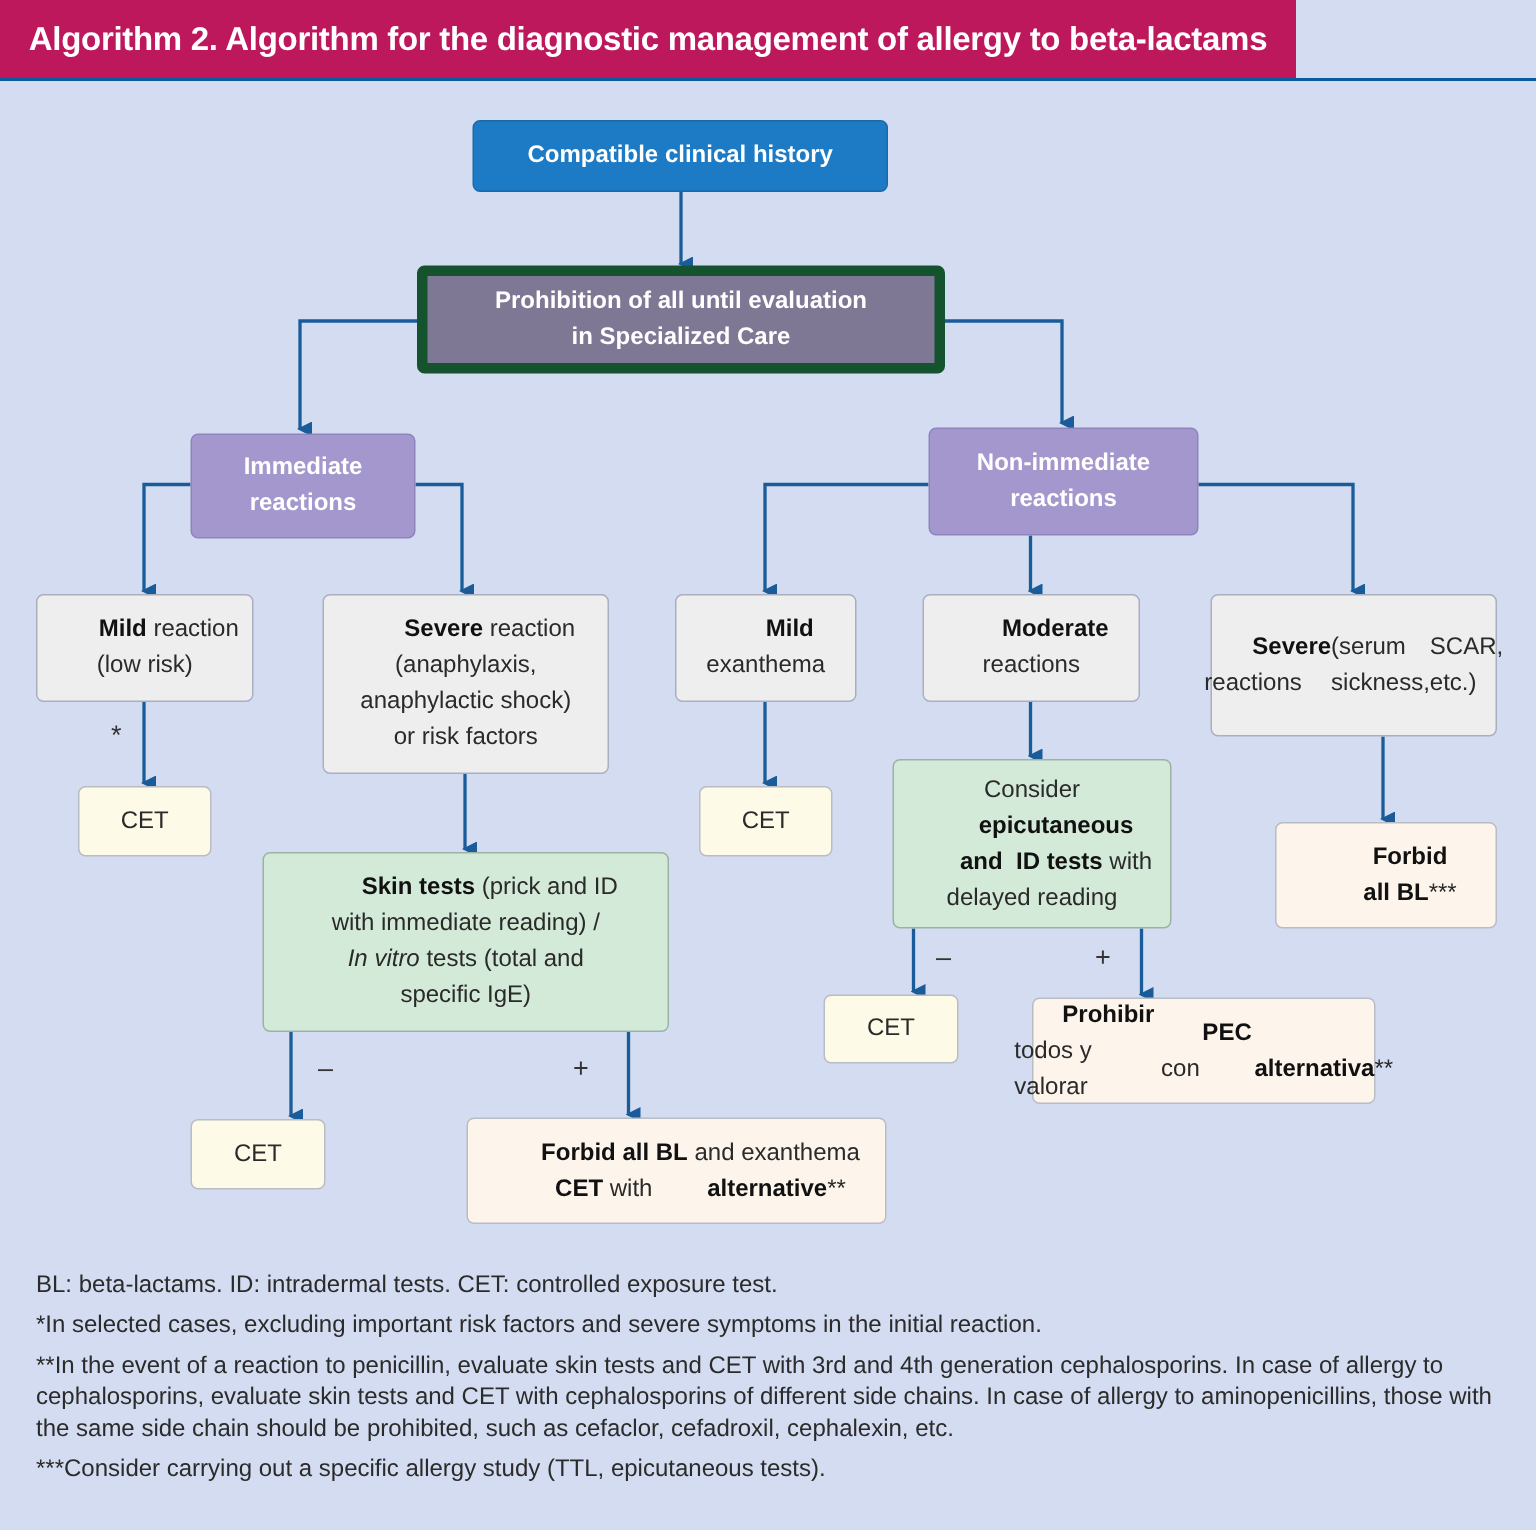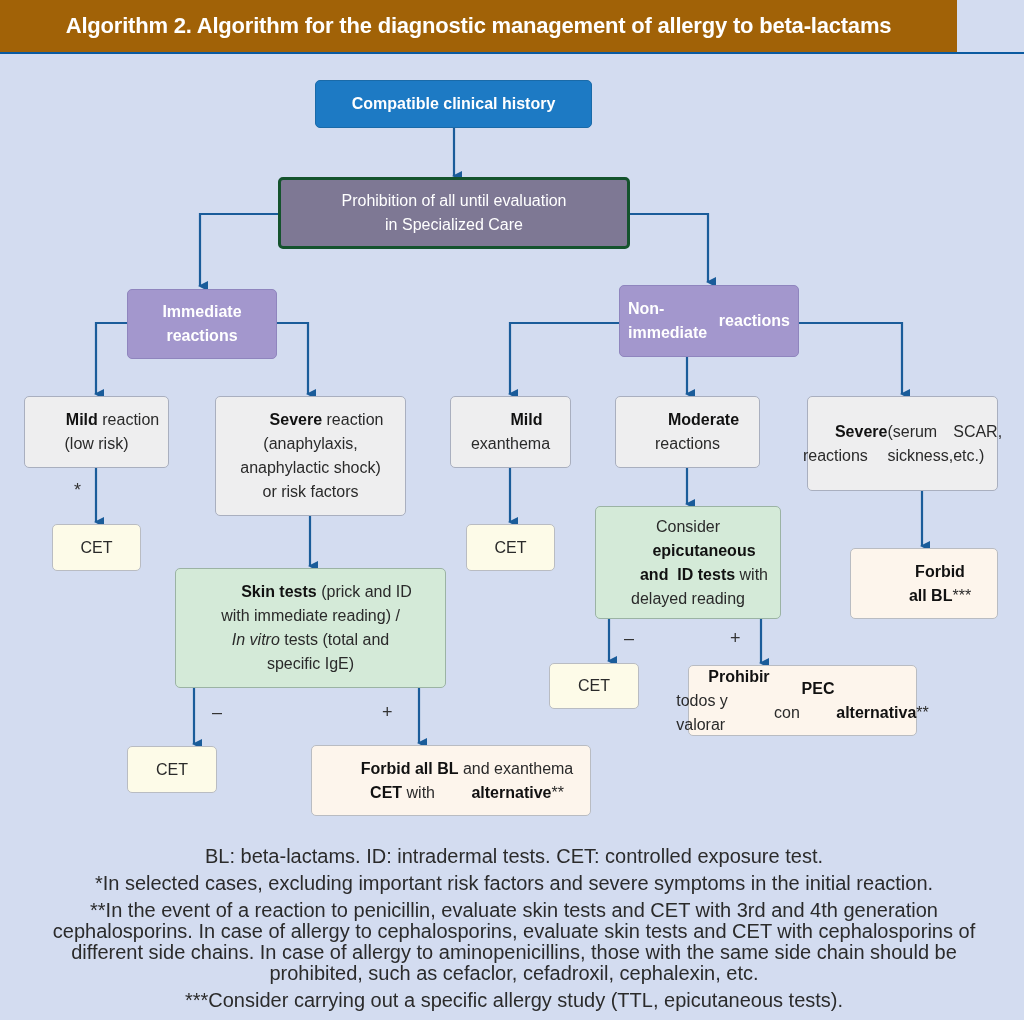--- a/index.html
+++ b/index.html
@@ -1,40 +1,40 @@
 <!DOCTYPE html>
 <html><head>
 <meta charset="utf-8">
 <style>
   * { box-sizing: border-box; margin: 0; padding: 0; }
   html, body { width: 1024px; height: 1020px; background: #d3dcf0; overflow: hidden; }
   body { position: relative; font-family: "Liberation Sans", "DejaVu Sans", sans-serif; color: #231f20; }
   .header {
-    position: absolute; left: 0; top: 0; width: 957px; height: 52px;
-    background: #a16207; color: #fff; font-weight: bold; font-size: 22px;
+    position: absolute; left: 0; top: 0; width: 864px; height: 52px;
+    background: #be185d; color: #fff; font-weight: bold; font-size: 22px;
     display: flex; align-items: center; justify-content: center;
     letter-spacing: -0.2px; font-family: "Liberation Sans Narrow", "Liberation Sans", sans-serif;
   }
   .header-rule { position: absolute; left: 0; top: 52px; width: 1024px; height: 2px; background: #0a5aa0; }
   svg.links { position: absolute; left: 0; top: 0; width: 1024px; height: 1020px; }
   .box {
     position: absolute; border-radius: 5px; display: flex; align-items: center; justify-content: center;
     text-align: left; font-size: 16px; line-height: 24px; padding: 2px 8px;
   }
   .b-blue { background: #1d7ac4; border: 1px solid #1a6aa8; color: #fff; font-weight: bold; font-size: 16px; }
-  .b-slate { background: #7e7894; border: 3px solid #14532d; color: #fff; font-weight: normal; }
+  .b-slate { background: #7e7894; border: 7px solid #14532d; color: #fff; font-weight: bold; }
   .b-purple { background: #a397cd; border: 1px solid #8f85be; color: #fff; font-weight: bold; }
   .b-grey { background: #eeeeef; border: 1px solid #a9afbf; color: #2a2a2a; }
   .b-green { background: #d4ead8; border: 1px solid #9bb3a4; color: #2a2a2a; }
   .b-cream { background: #fdfbe8; border: 1px solid #b9bcc2; color: #2a2a2a; }
   .b-peach { background: #fdf5ec; border: 1px solid #b9bcc2; color: #2a2a2a; }
   .b-text b { font-weight: bold; color: #111; padding-left: 32px; }
   .b-text i { font-style: italic; }
   .sign { position: absolute; font-size: 18px; color: #333; }
-  .footnotes { position: absolute; left: 24px; top: 846px; width: 980px; font-size: 20px; line-height: 21px; color: #2b2b2b; text-align: center; }
+  .footnotes { position: absolute; left: 24px; top: 846px; width: 980px; font-size: 16px; line-height: 21px; color: #2b2b2b; }
   .footnotes p { margin-bottom: 6px; }
 </style>
 </head>
 <body>
 
 <div class="header">Algorithm 2.  Algorithm for the diagnostic management of allergy to beta-lactams</div>
 <div class="header-rule"></div>
 
 <svg class="links">
   <defs>
@@ -86,21 +86,21 @@
 
 <div class="box b-slate" style="left:278px;top:177px;width:352px;height:72px;flex-direction:column;">
   <span>Prohibition of all until evaluation</span>
   <span>in Specialized Care</span>
 </div>
 
 <div class="box b-purple" style="left:127px;top:289px;width:150px;height:70px;flex-direction:column;">
   <span>Immediate</span>
   <span>reactions</span>
 </div>
-<div class="box b-purple" style="left:619px;top:285px;width:180px;height:72px;flex-direction:row;">
+<div class="box b-purple" style="left:619px;top:285px;width:180px;height:72px;flex-direction:column;">
   <span>Non-immediate</span>
   <span>reactions</span>
 </div>
 
 <div class="box b-grey b-text" style="left:24px;top:396px;width:145px;height:72px;flex-direction:column;">
   <span><b>Mild</b><span> reaction</span></span>
   <span>(low risk)</span>
 </div>
 <div class="sign" style="left:74px;top:480px;">*</div>
 <div class="box b-cream" style="left:52px;top:524px;width:89px;height:47px;">

